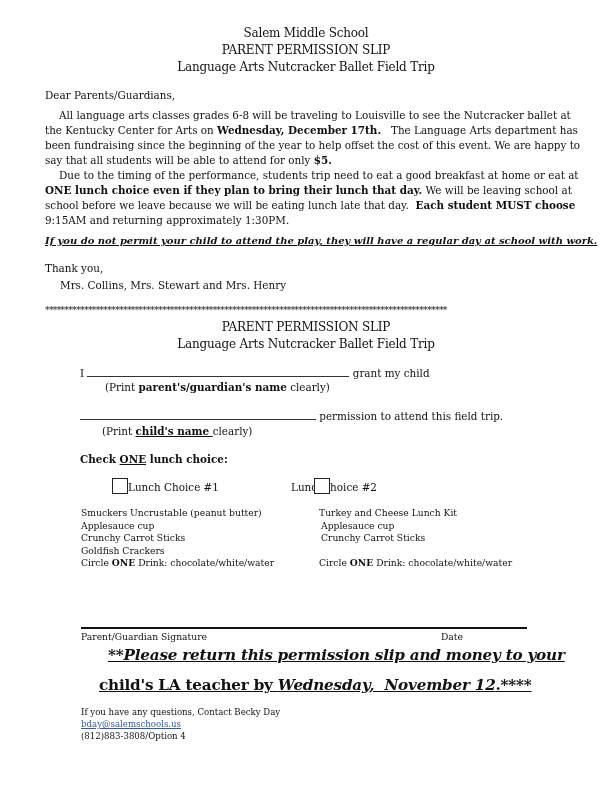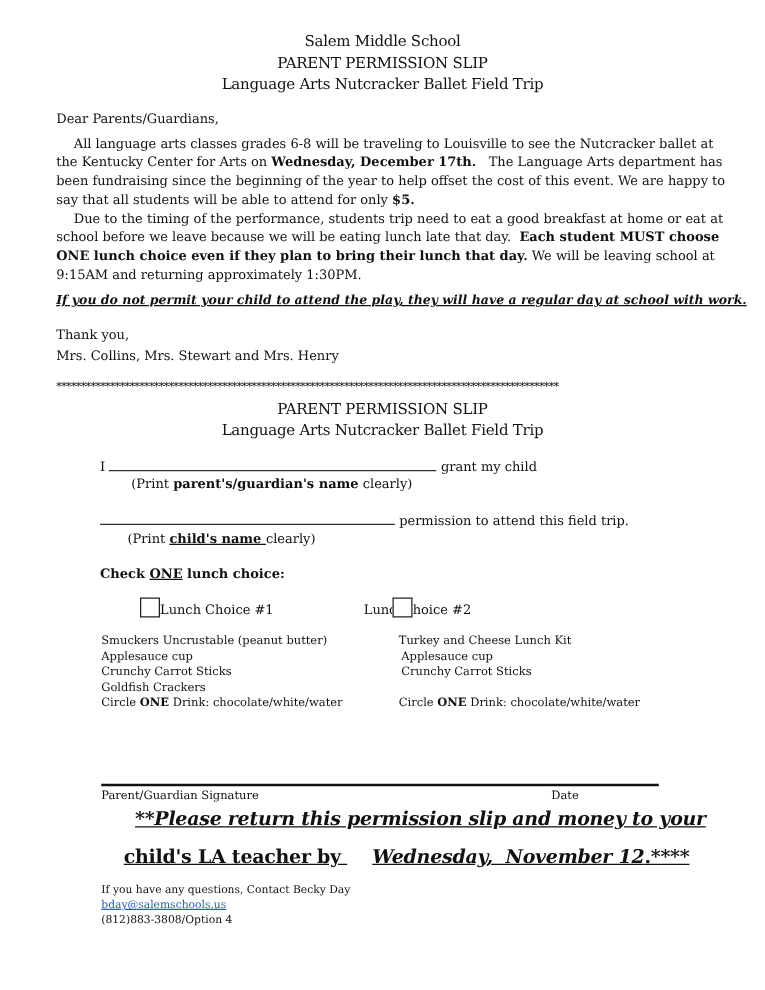--- a/index.html
+++ b/index.html
@@ -35,29 +35,29 @@
 
 <div class="abs" style="left:45px; top:108px;">
   <div class="ln" style="padding-left:14px;">All language arts classes grades 6-8 will be traveling to Louisville to see the Nutcracker ballet at</div>
   <div class="ln"><span>the Kentucky Center for Arts on </span><span class="b">Wednesday, December 17th.</span><span style="white-space:pre;">   The Language Arts department has</span></div>
   <div class="ln">been fundraising since the beginning of the year to help offset the cost of this event. We are happy to</div>
   <div class="ln"><span>say that all students will be able to attend for only </span><span class="b">$5.</span></div>
 </div>
 
 <div class="abs" style="left:45px; top:168px;">
   <div class="ln" style="padding-left:14px;">Due to the timing of the performance, students trip need to eat a good breakfast at home or eat at</div>
+  <div class="ln"><span class="b">ONE lunch choice even if they plan to bring their lunch that day.</span><span> We will be leaving school at</span></div>
   <div class="ln"><span style="white-space:pre;">school before we leave because we will be eating lunch late that day.  </span><span class="b">Each student MUST choose</span></div>
-  <div class="ln"><span class="b">ONE lunch choice even if they plan to bring their lunch that day.</span><span> We will be leaving school at</span></div>
   <div class="ln">9:15AM and returning approximately 1:30PM.</div>
 </div>
 
 <div class="abs ln ib" style="left:45px; top:233px; font-size:10px;">If you do not permit your child to attend the play, they will have a regular day at school with work.</div>
 
 <div class="abs ln" style="left:45px; top:261px;">Thank you,</div>
-<div class="abs ln" style="left:45px; top:278px;">Mrs. Collins, Mrs. Stewart and Mrs. Henry</div>
+<div class="abs ln" style="left:60px; top:278px;">Mrs. Collins, Mrs. Stewart and Mrs. Henry</div>
 
 <div class="abs sep" style="left:45px; top:305px; width:505px;">*******************************************************************************************************</div>
 
 <div class="abs center title" style="top:320px;">PARENT PERMISSION SLIP</div>
 <div class="abs center title" style="top:337px;">Language Arts Nutcracker Ballet Field Trip</div>
 
 <div class="abs ln" style="left:80px; top:366px;">
   <span>I</span>
   <span class="blank" style="width:262px;"></span>
   <span>grant my child</span>
@@ -93,19 +93,19 @@
   <div style="padding-left:2px;">Crunchy Carrot Sticks</div>
   <div style="height:12.5px;"></div>
   <div><span style="white-space:pre;">Circle </span><span class="b">ONE</span><span style="white-space:pre;"> Drink: chocolate/white/water</span></div>
 </div>
 
 <div class="abs sigline" style="left:81px; top:627px; width:446px;"></div>
 <div class="abs small" style="left:81px; top:631px;">Parent/Guardian Signature</div>
 <div class="abs small" style="left:441px; top:631px;">Date</div>
 
 <div class="abs return" style="left:108px; top:646px;font-style:italic;">**Please return this permission slip and money to your</div>
-<div class="abs return" style="left:99px; top:676px;"><span style="white-space:pre;">child's LA teacher by </span><i style="white-space:pre;margin-left:20px;">Wednesday,  November 12</i><span>.****</span></div>
+<div class="abs return" style="left:99px; top:676px;"><span style="white-space:pre;">child's LA teacher by </span><i style="white-space:pre;">Wednesday,  November 12</i><span>.****</span></div>
 
 <div class="abs small" style="left:81px; top:706px; font-size:8.6px; line-height:12px;">
   <div>If you have any questions, Contact Becky Day</div>
   <div class="link">bday@salemschools.us</div>
   <div>(812)883-3808/Option 4</div>
 </div>
 
 </body></html>

